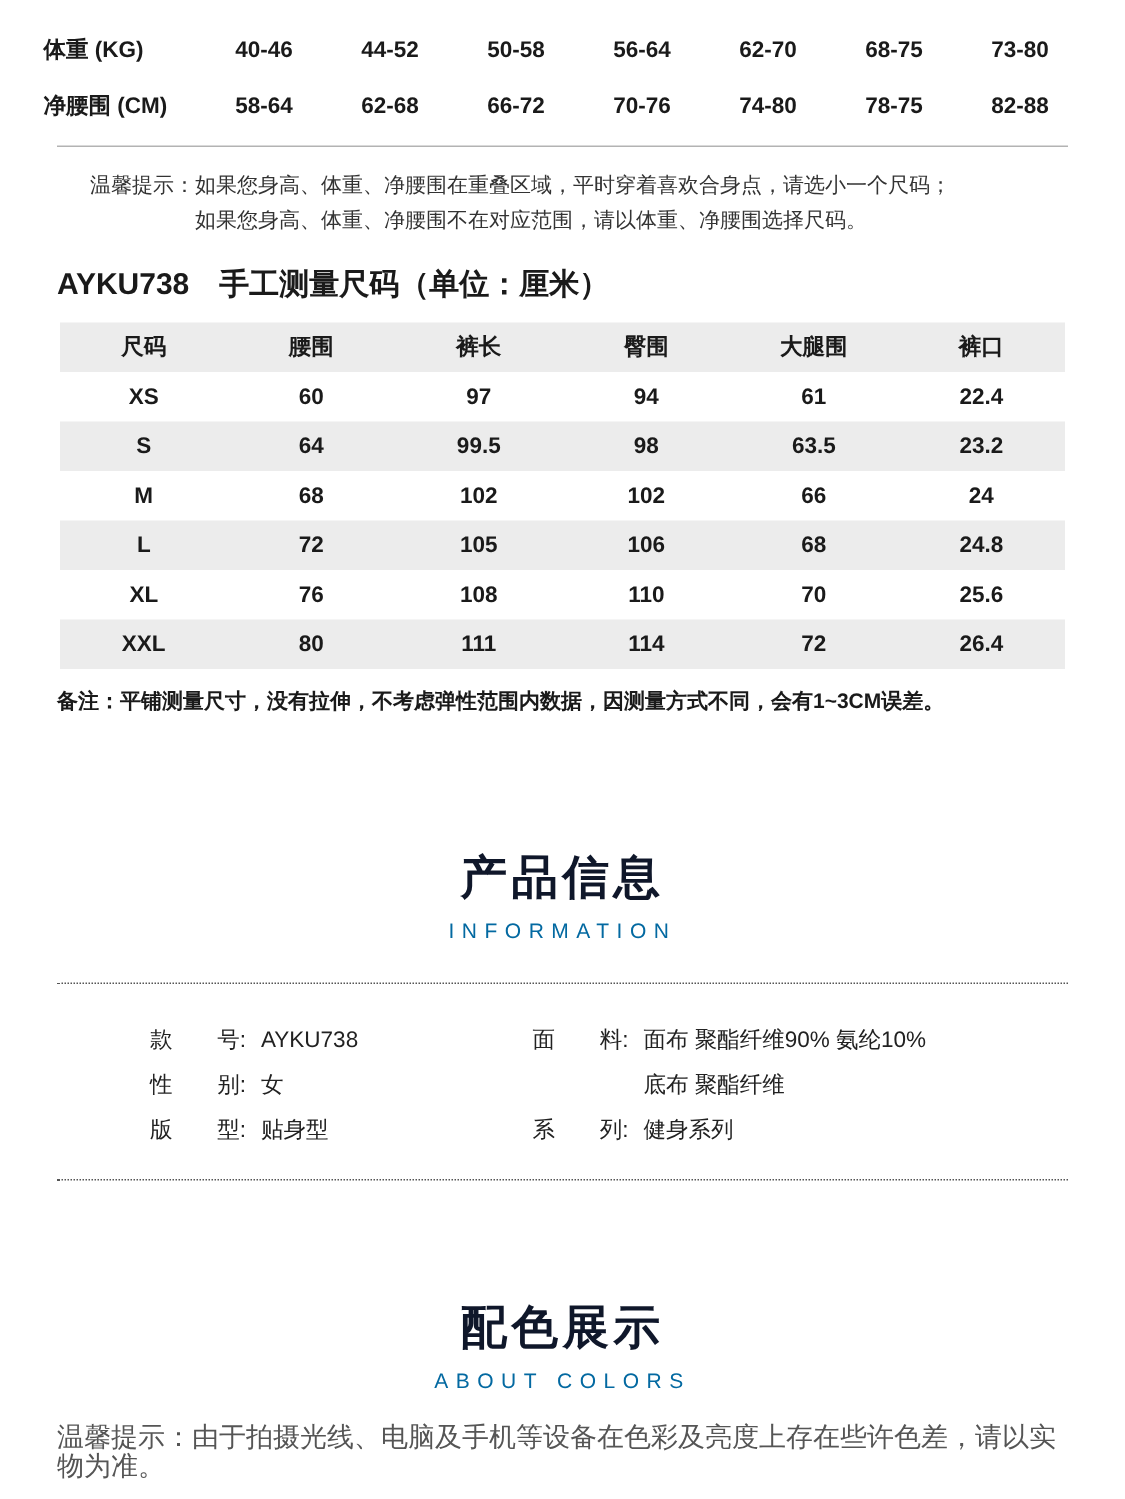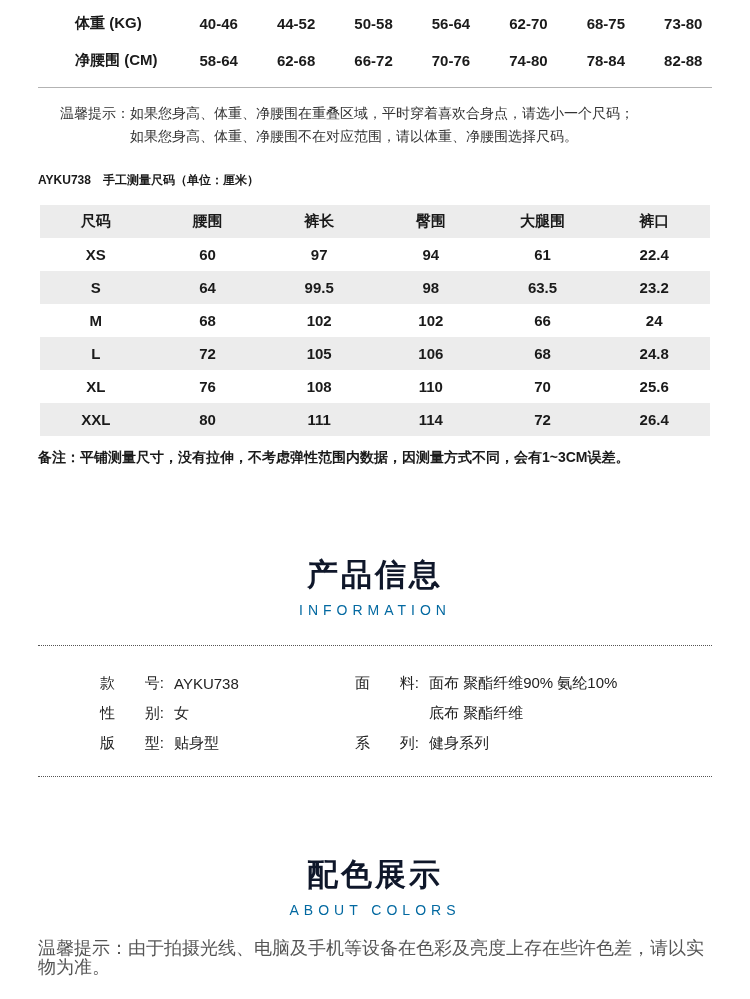--- a/index.html
+++ b/index.html
@@ -6,37 +6,37 @@
   html, body { width: 750px; }
   body {
     height: 999px;
     overflow: hidden;
     background: #ffffff;
     color: #1a1a1a;
     font-family: "Liberation Sans", "DejaVu Sans", sans-serif;
   }
 
   
-  .fit-table { padding-top: 5px; margin-left: 46px; }
+  .fit-table { padding-top: 15px; }
   .fit-row { height: 37px; display: flex; align-items: center; }
   .fit-label {
     width: 134px; padding-left: 29px;
     font-weight: 700; font-size: 15px; white-space: nowrap;
   }
   .fit-values { flex: 1; display: flex; padding-right: 28px; }
   .fit-values .cell { flex: 1; text-align: center; font-weight: 700; font-size: 15px; }
 
   .divider-solid { margin: 8px 38px 0; border-top: 1px solid #b3b3b3; }
 
   
   .tip { margin: 14px 60px 0; display: flex; font-size: 14px; color: #333; line-height: 23px; }
   .tip .tip-label { white-space: nowrap; }
 
   
-  .chart-title { margin: 23px 38px 15px; font-size: 12px; font-weight: 700; line-height: 19px; }
+  .chart-title { margin: 23px 38px 15px; font-size: 20px; font-weight: 700; line-height: 19px; }
   .size-table { margin: 12px 40px 0; }
   .size-row { height: 33px; display: flex; align-items: center; }
   .size-row.alt { background: #ececec; }
   .size-row .cell { flex: 1; text-align: center; font-weight: 700; font-size: 15px; }
   .note { margin: 13px 38px 12px; font-size: 14px; font-weight: 700; line-height: 17px; }
 
   
   .section-header { text-align: center; }
   .section-header.products { margin-top: 92px; }
   .section-header.colors { margin-top: 81px; }
@@ -78,21 +78,21 @@
     </span>
   </div>
   <div class="fit-row">
     <span class="fit-label">净腰围 (CM)</span>
     <span class="fit-values">
       <span class="cell">58-64</span>
       <span class="cell">62-68</span>
       <span class="cell">66-72</span>
       <span class="cell">70-76</span>
       <span class="cell">74-80</span>
-      <span class="cell">78-84</span>
+      <span class="cell">78-75</span>
       <span class="cell">82-88</span>
     </span>
   </div>
 </div>
 
 <div class="divider-solid"></div>
 
 <div class="tip">
   <span class="tip-label">温馨提示：</span>
   <span class="tip-lines">

